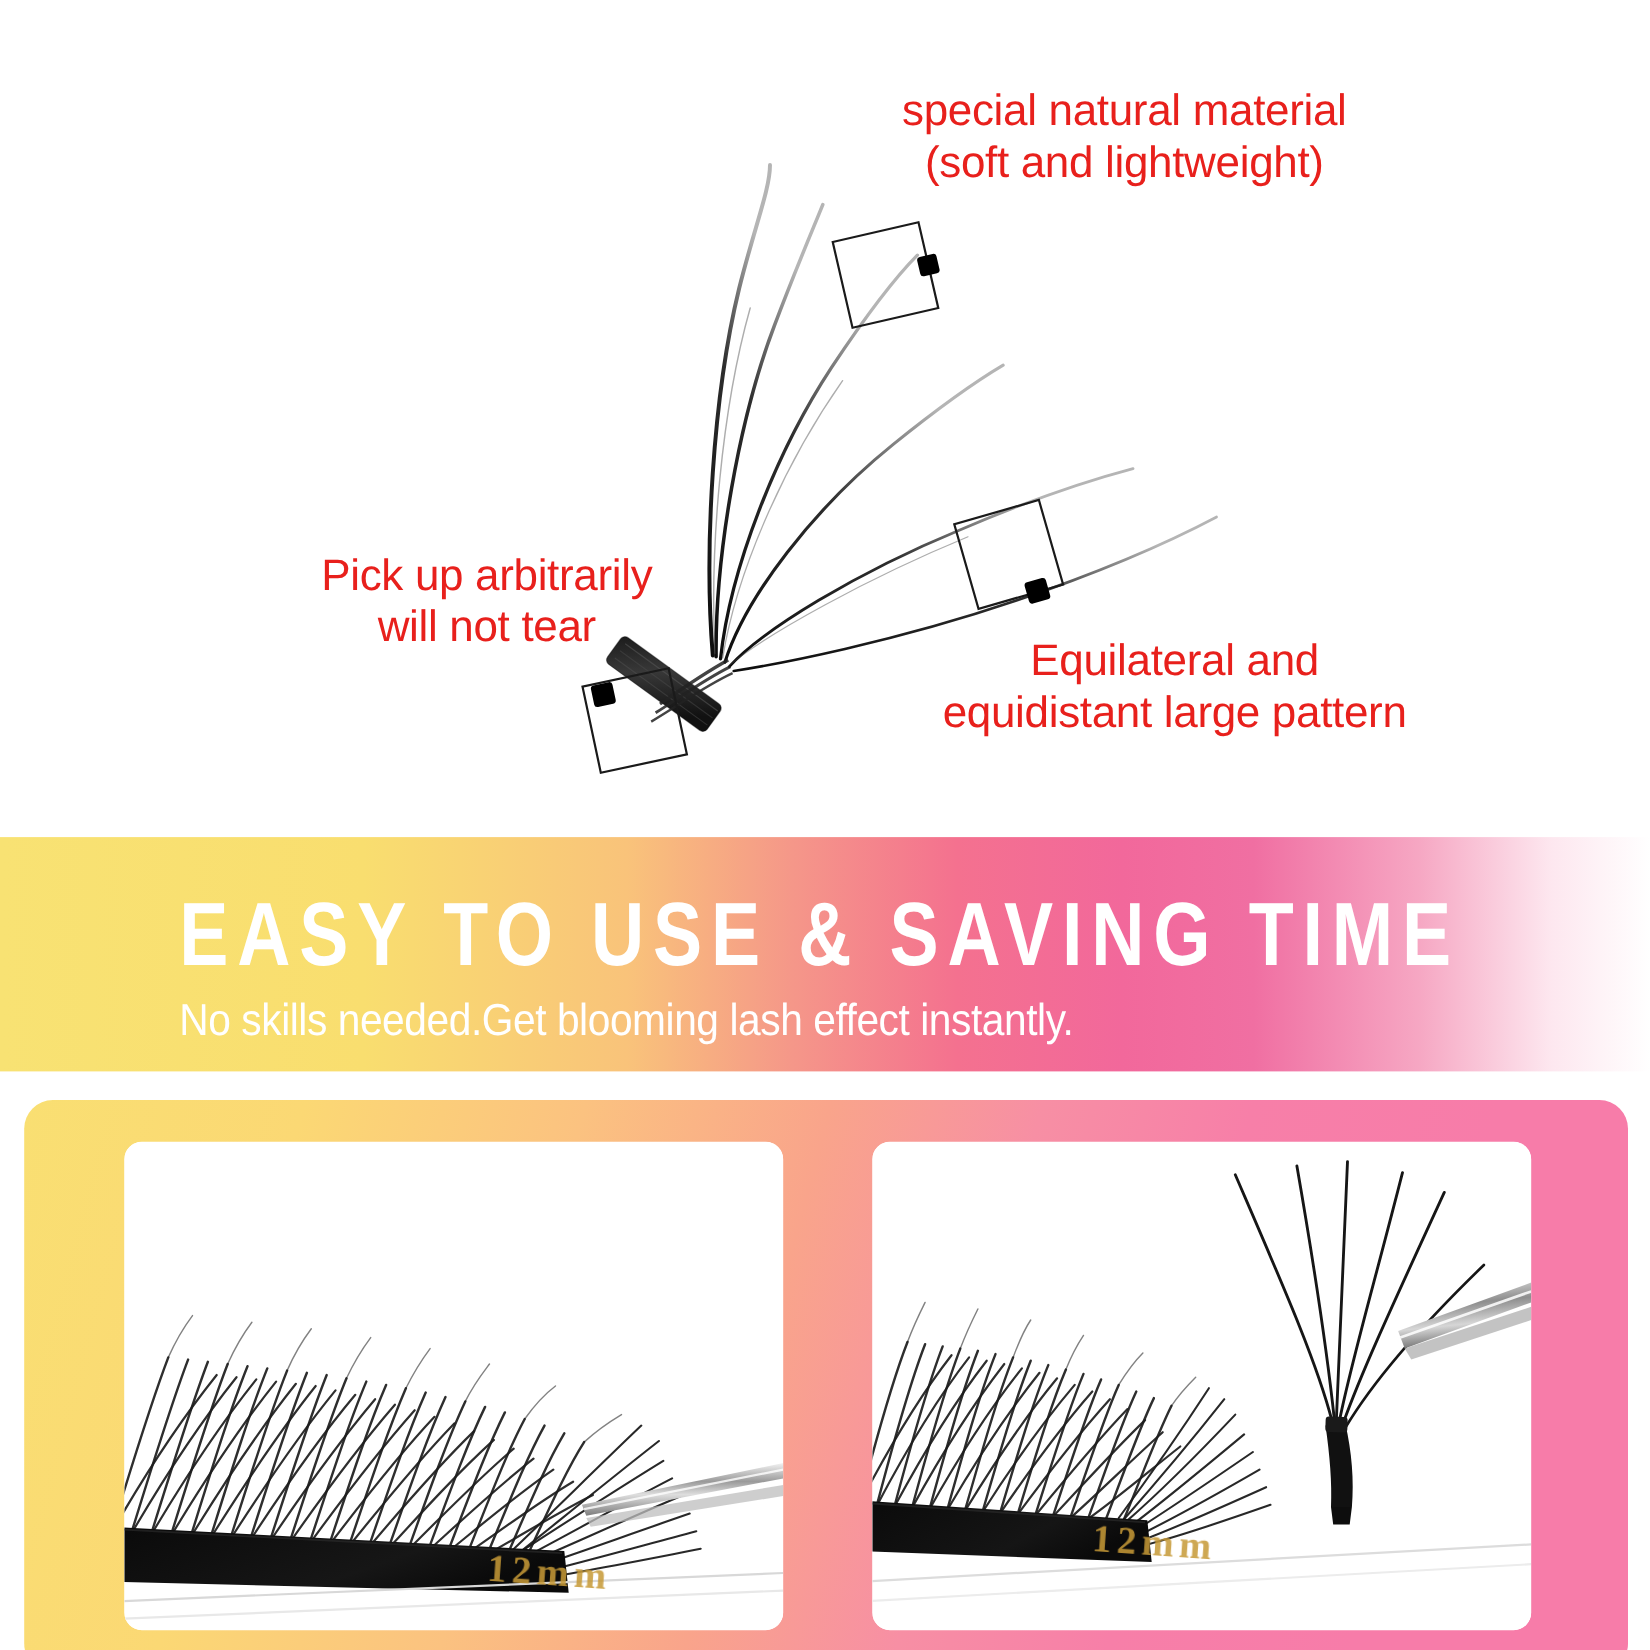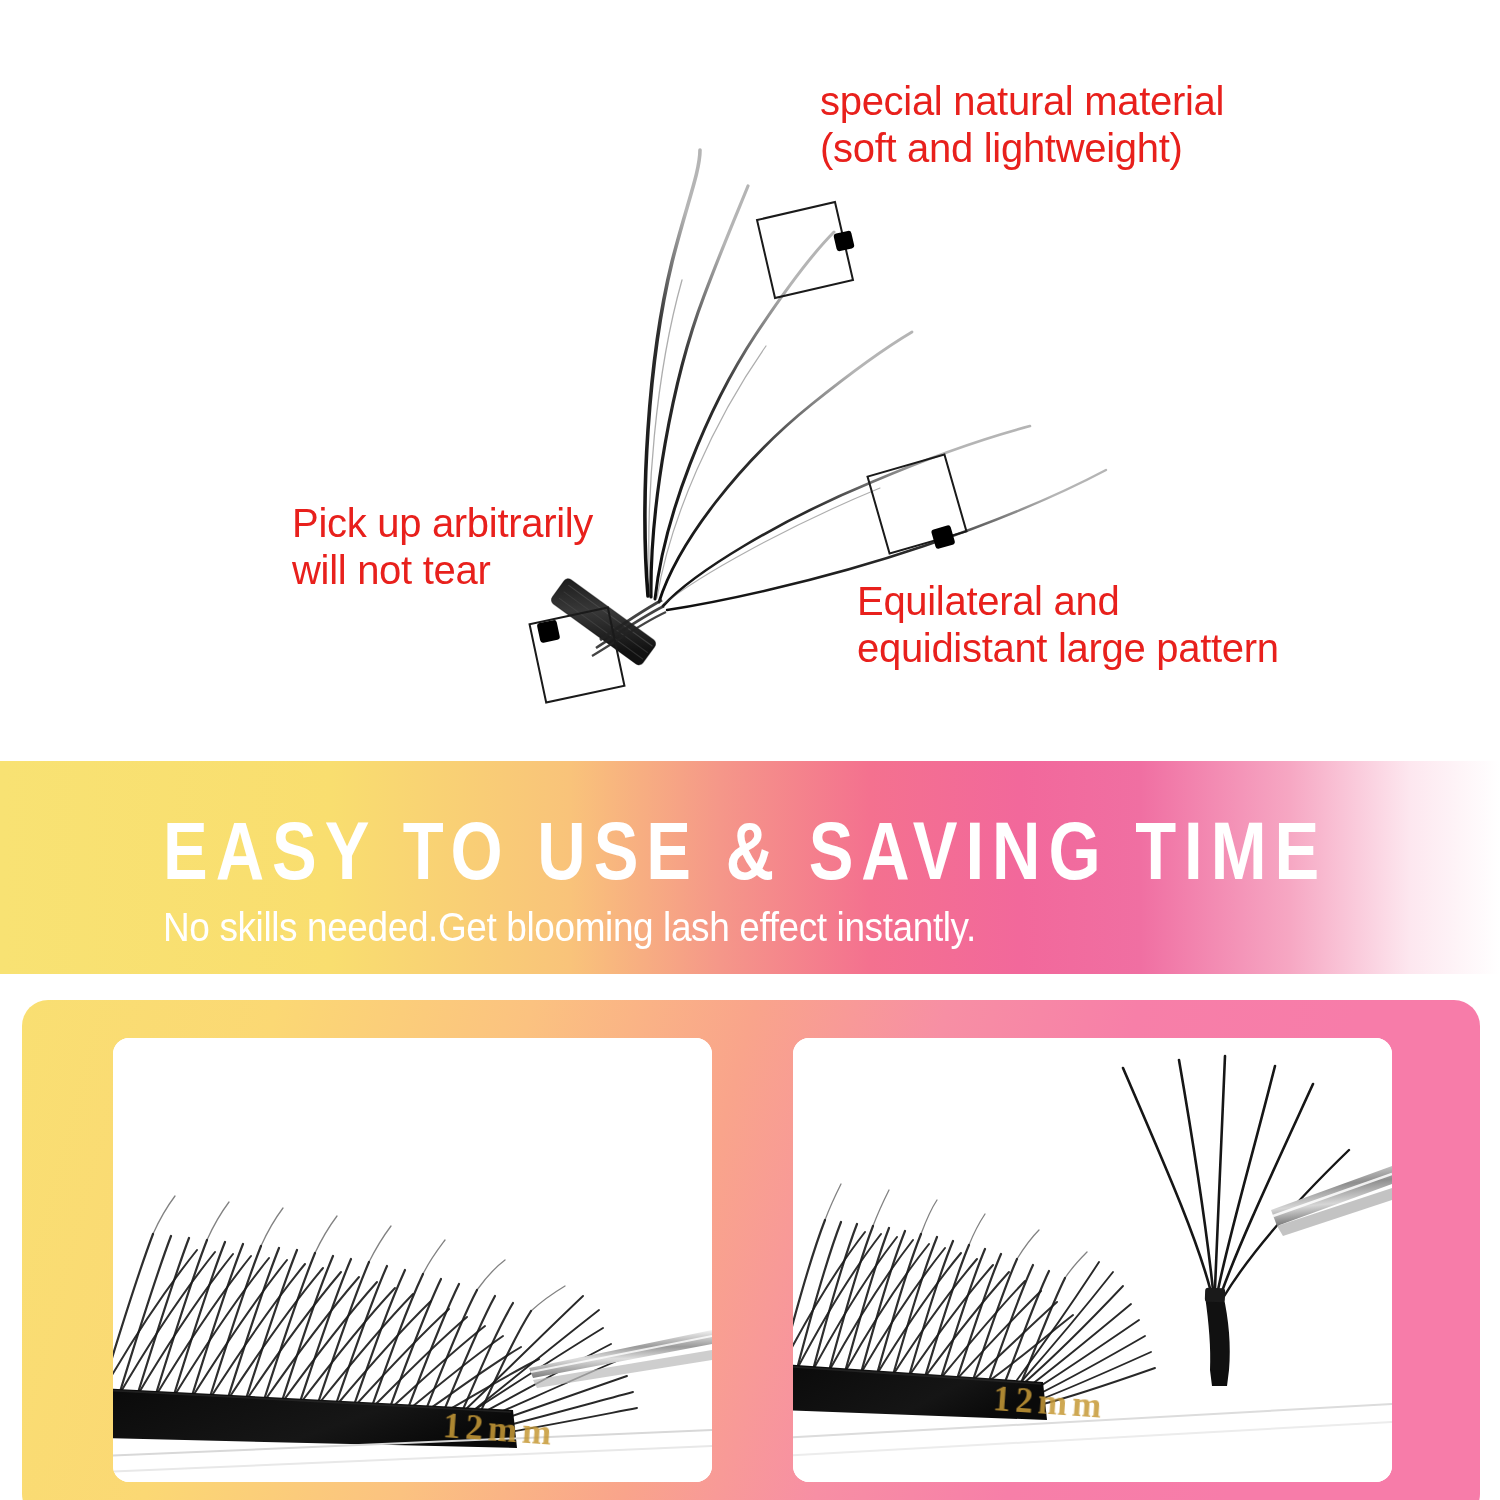--- a/index.html
+++ b/index.html
@@ -36,20 +36,21 @@
 
   .callout {
     position: absolute;
     color: #E8201C;
     font-family: "Liberation Sans", sans-serif;
     font-weight: 400;
     font-size: 40px;
     line-height: 1.18;
     letter-spacing: -0.3px;
     white-space: pre-line;
+    text-align: center;
   }
 
   #callout-material  { left: 820px;  top: 78px;  }
   #callout-pickup    { left: 292px;  top: 500px; }
   #callout-pattern   { left: 857px;  top: 578px; }
 
   
   #banner {
     position: absolute;
     left: 0; top: 761px;

